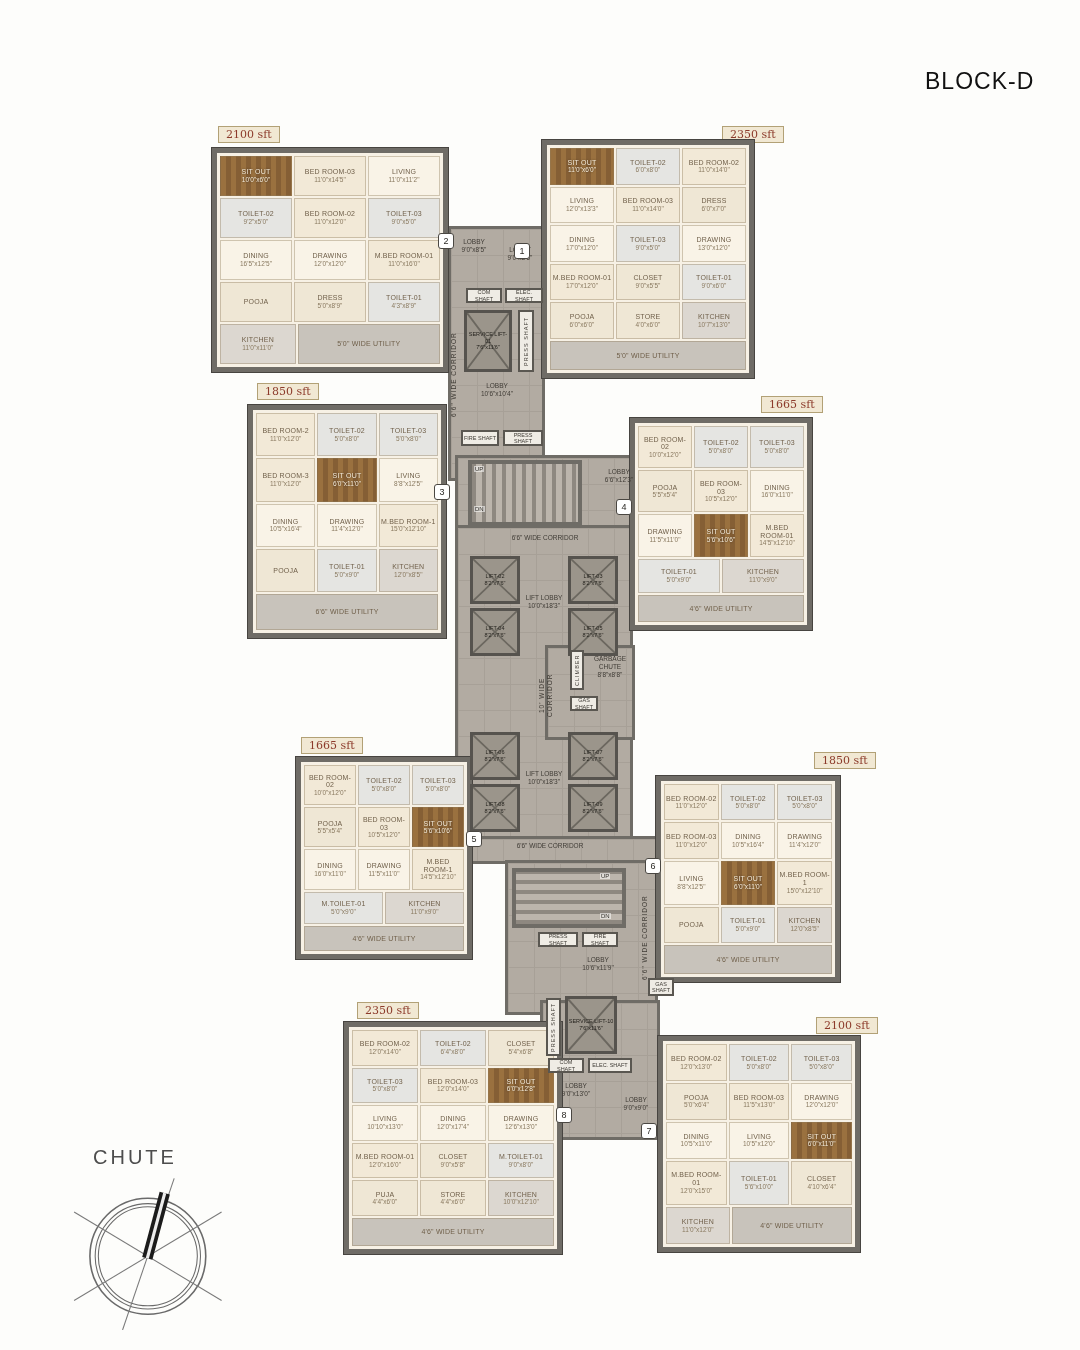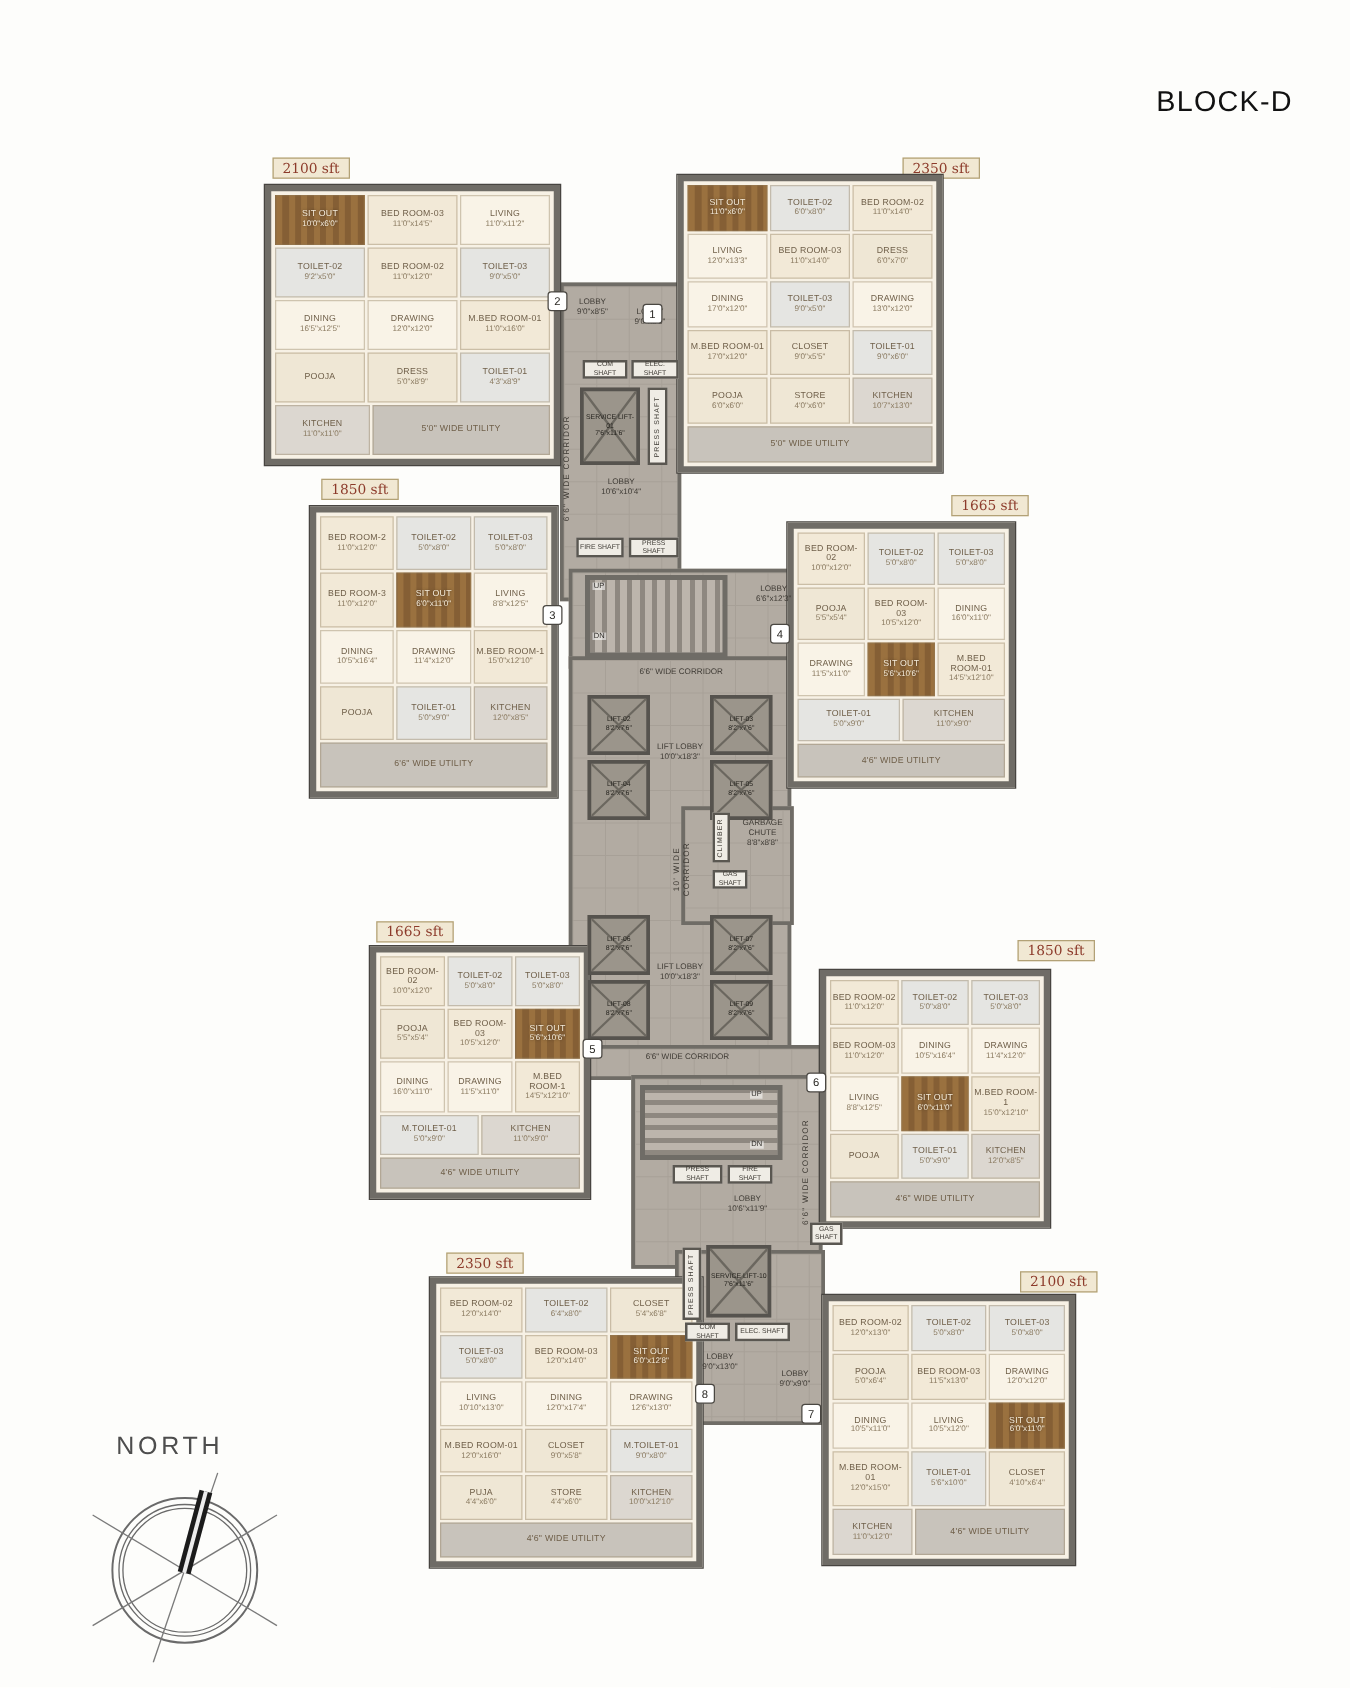--- a/index.html
+++ b/index.html
@@ -84,21 +84,21 @@
   .c1{left:514px;top:243px;} .c2{left:438px;top:233px;}
   .c3{left:434px;top:484px;} .c4{left:616px;top:499px;}
   .c5{left:466px;top:831px;} .c6{left:645px;top:858px;}
   .c7{left:641px;top:1123px;} .c8{left:556px;top:1107px;}
 </style>
 </head>
 <body>
 <div class="canvas">
 
   <div class="title">BLOCK-D</div>
-  <div class="north-label">NORTH</div>
+  <div class="north-label">CHUTE</div>
   <svg class="compass" viewBox="0 0 150 150">
     <circle cx="72" cy="80" r="55" fill="none" stroke="#6a6a6a" stroke-width="1.5"></circle>
     <circle cx="72" cy="80" r="50" fill="none" stroke="#6a6a6a" stroke-width="1"></circle>
     <circle cx="72" cy="80" r="47" fill="none" stroke="#6a6a6a" stroke-width="1"></circle>
     <line x1="2" y1="122" x2="142" y2="38" stroke="#7a7a7a" stroke-width="1"></line>
     <line x1="2" y1="38" x2="142" y2="122" stroke="#7a7a7a" stroke-width="1"></line>
     <line x1="97" y1="6" x2="48" y2="150" stroke="#7a7a7a" stroke-width="1"></line>
     <g transform="rotate(15 72 80)">
       <rect x="67" y="18" width="10" height="64" fill="#1b1b1b"></rect>
       <rect x="70.5" y="18" width="3" height="64" fill="#ececec"></rect>

